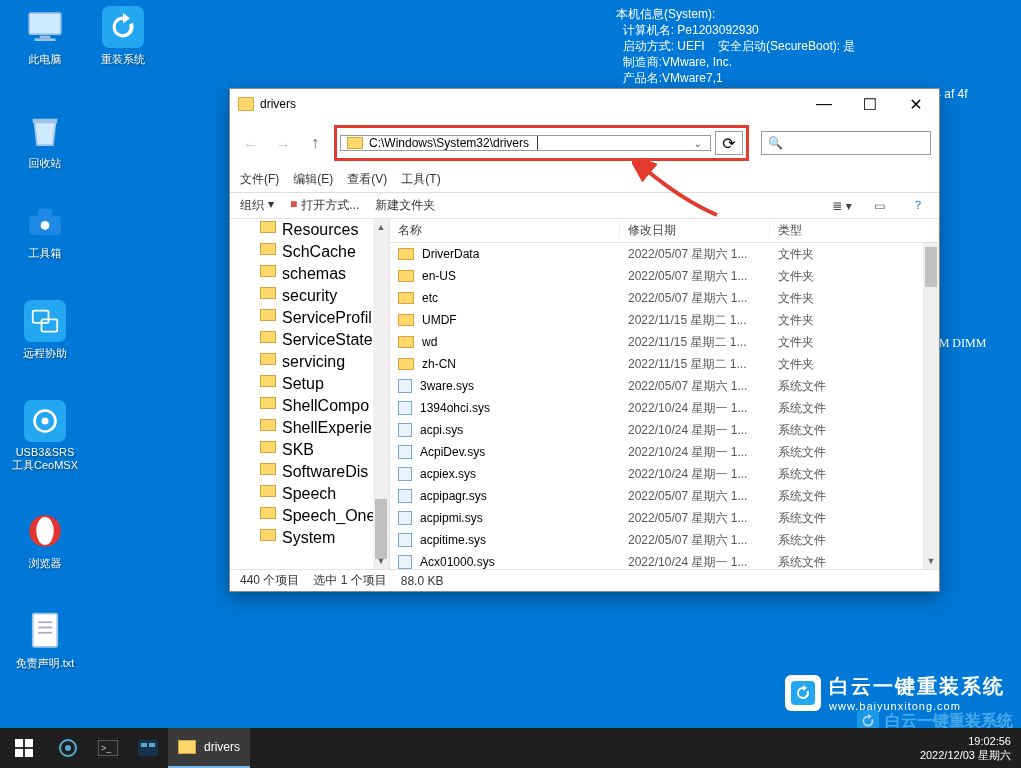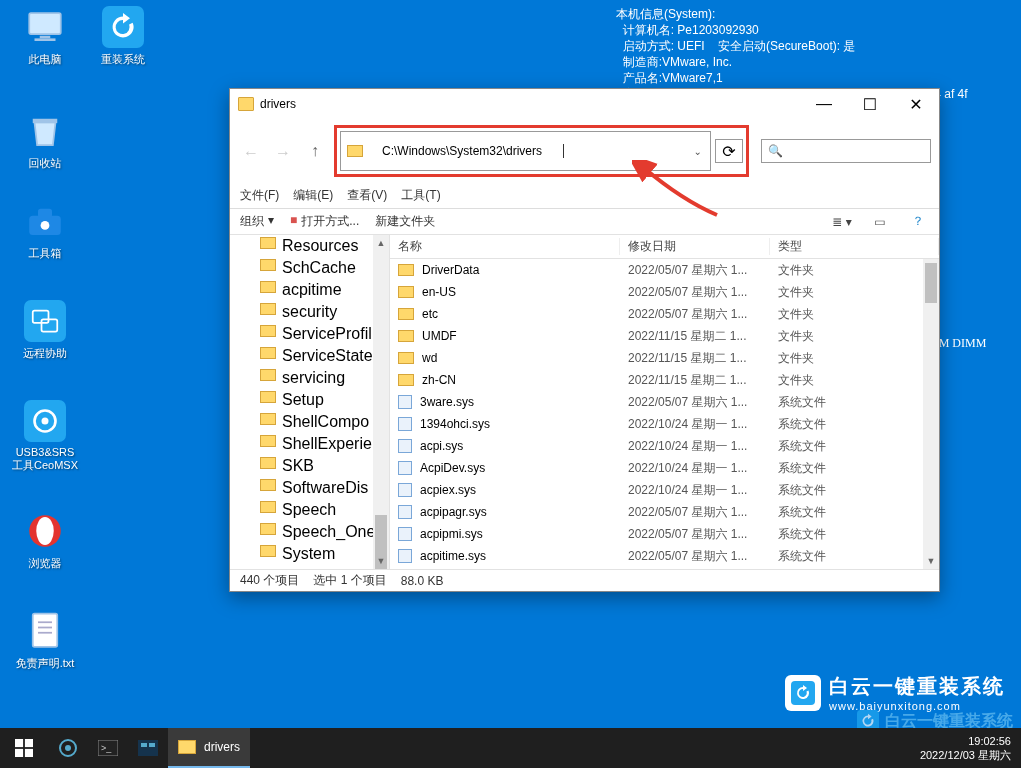--- a/index.html
+++ b/index.html
@@ -28,21 +28,21 @@
 .titlebar .tb-icon { width: 16px; height: 14px; background: #ffd86b; border: 1px solid #d6a53a; border-radius: 1px; margin-right: 6px; }
 .titlebar .title { font-size: 12px; flex: 1; }
 .win-controls { display: flex; }
 .win-controls .wc { width: 46px; height: 30px; display: flex; align-items: center; justify-content: center; cursor: pointer; }
 
 
 .addr-row { display: flex; align-items: center; padding: 6px 8px 8px 8px; gap: 6px; }
 .nav-btn { width: 26px; height: 26px; display: flex; align-items: center; justify-content: center; color: #666; cursor: pointer; }
 .nav-btn.disabled { color: #ccc; }
 .addr-wrap { position: relative; flex: 1; display: flex; align-items: center; border: 3px solid #e33b2e; padding: 3px; }
-.addr-input { flex: 1; border: 1px solid #999; height: 40px; display: flex; align-items: center; padding: 4px 6px; font-size: 12px; gap: 19px; position: relative; }
+.addr-input { flex: 1; border: 1px solid #999; height: 16px; display: flex; align-items: center; padding: 4px 6px; font-size: 12px; gap: 6px; position: relative; }
 .addr-input .folder-glyph { width: 16px; height: 12px; background: #ffd86b; border: 1px solid #d6a53a; }
 .addr-input .caret { position: absolute; right: 8px; color: #555; font-size: 10px; }
 .addr-refresh { width: 28px; height: 24px; border: 1px solid #999; display: flex; align-items: center; justify-content: center; margin-left: 4px; cursor: pointer; }
 .search-box { width: 170px; height: 24px; border: 1px solid #999; margin-left: 6px; display: flex; align-items: center; padding: 0 6px; color: #999; font-size: 12px; }
 
 
 .red-arrow { position: absolute; left: 632px; top: 160px; width: 90px; height: 60px; pointer-events:none;}
 
 
 .menubar { display: flex; gap: 14px; padding: 2px 10px 4px 10px; font-size: 12px; color: #333; border-bottom: 1px solid #ddd;}
@@ -236,21 +236,21 @@
           <div class="tree-item">
             <div class="fi"></div>
             <span>Resources</span>
           </div>
           <div class="tree-item">
             <div class="fi"></div>
             <span>SchCache</span>
           </div>
           <div class="tree-item">
             <div class="fi"></div>
-            <span>acpitime</span>
+            <span>schemas</span>
           </div>
           <div class="tree-item">
             <div class="fi"></div>
             <span>security</span>
           </div>
           <div class="tree-item">
             <div class="fi"></div>
             <span>ServiceProfil</span>
           </div>
           <div class="tree-item">

